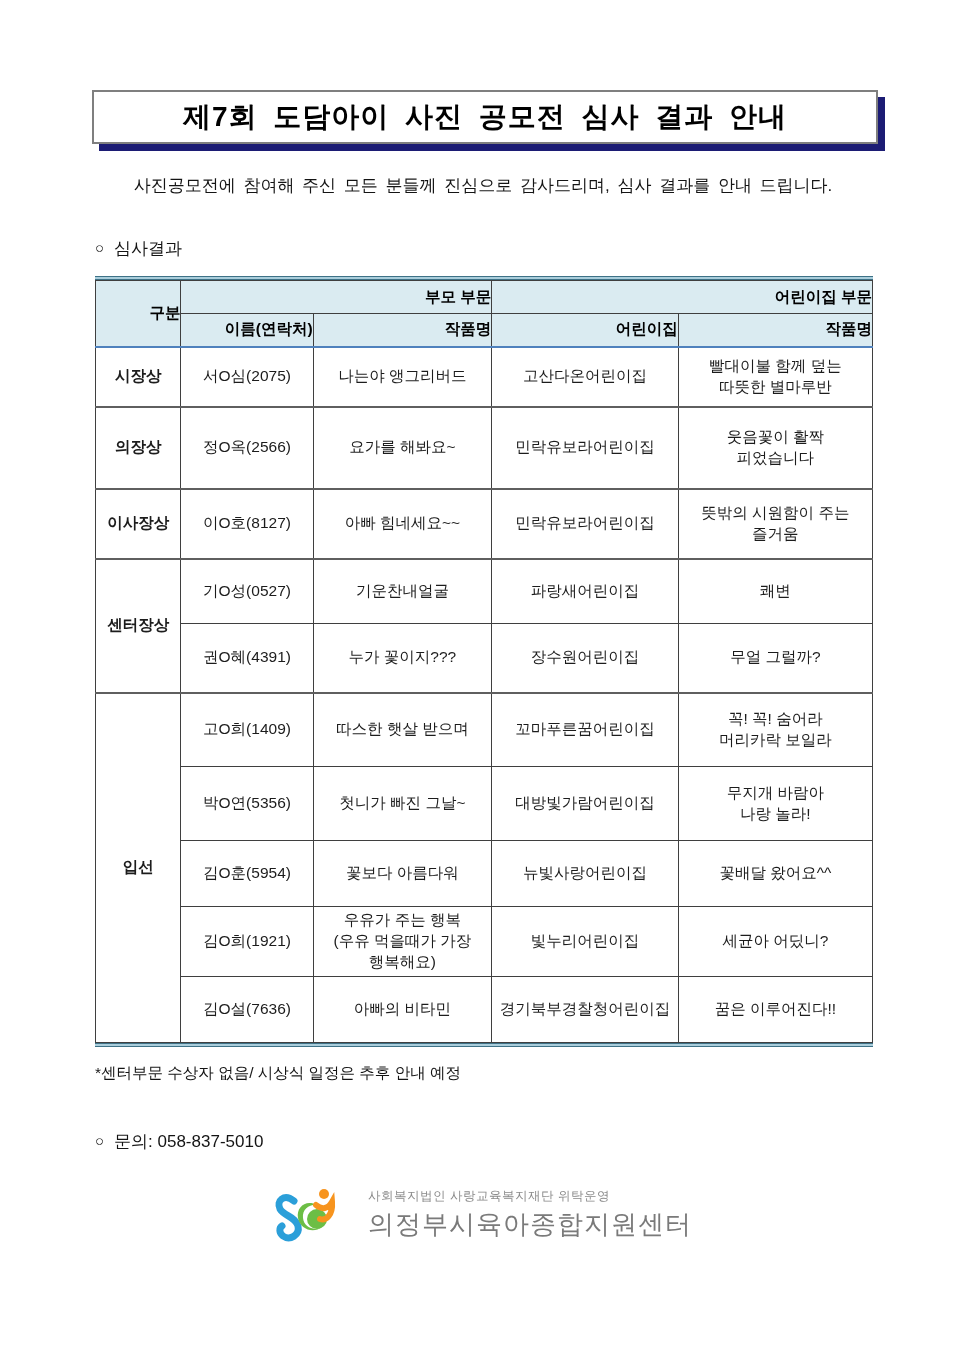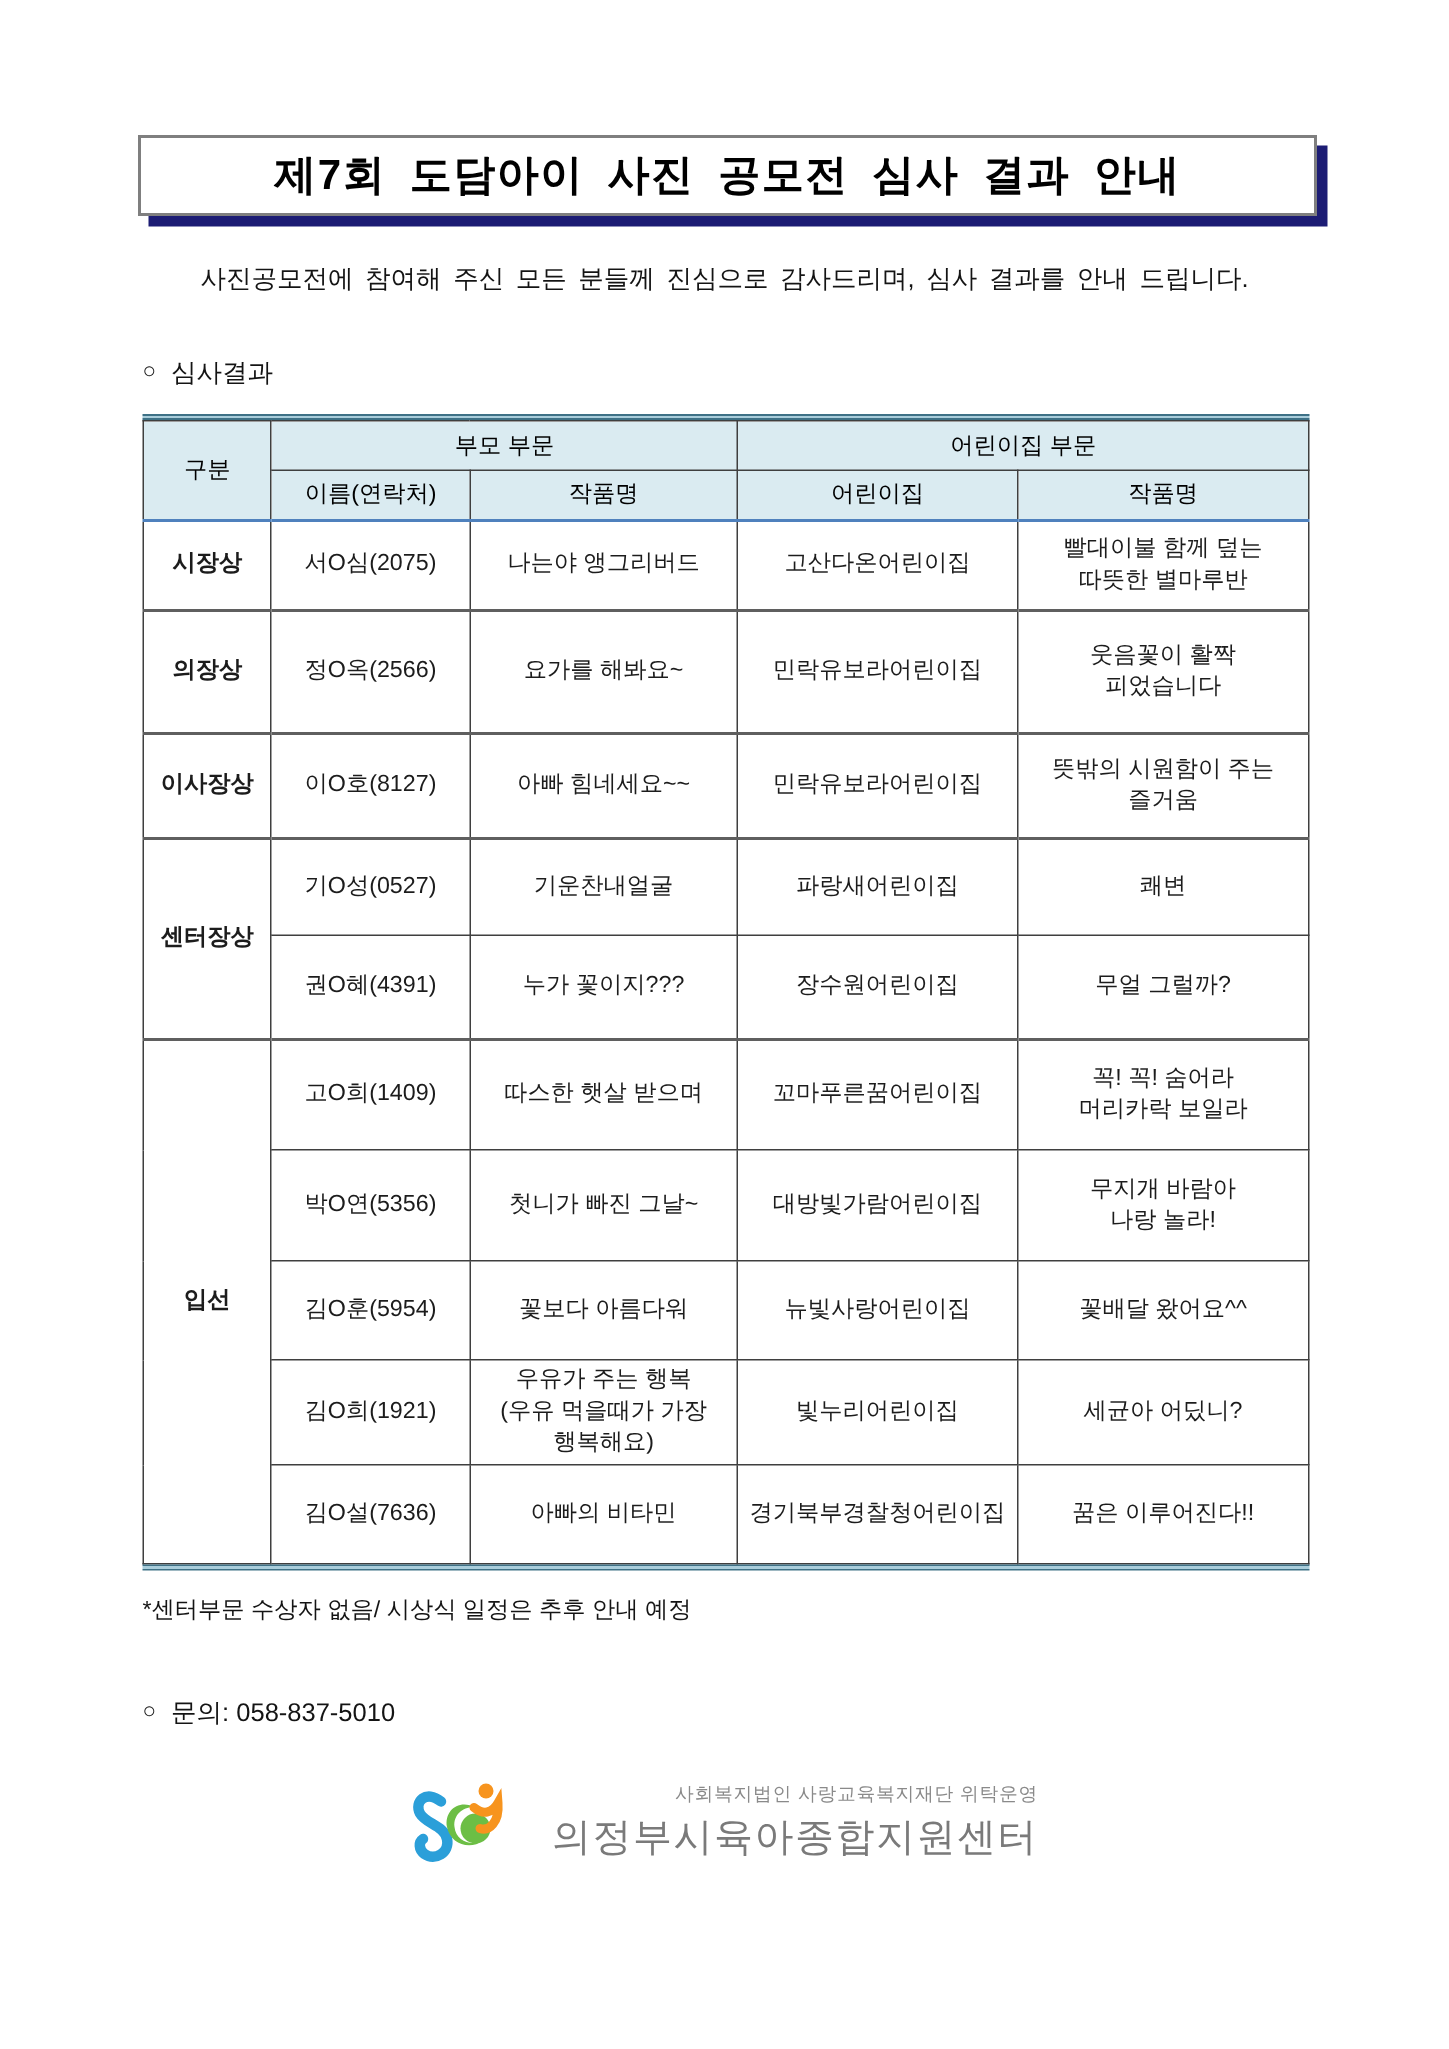--- a/index.html
+++ b/index.html
@@ -42,37 +42,37 @@
   }
   table.award-table {
     width:100%; border-collapse:collapse; table-layout:fixed; background:#fff;
     border-left:1px solid var(--grid-line); border-right:1px solid var(--grid-line);
   }
   .award-table th, .award-table td {
     border:1px solid var(--grid-line); text-align:center; vertical-align:middle;
     overflow:hidden;
   }
   .award-table thead th {
-    background:var(--header-bg); font-size:15.5px; font-weight:normal; color:#000;
+    background:var(--header-bg); font-size:15.5px; font-weight:bold; color:#000;text-align:right;
   }
   .award-table thead tr { height:33px; }
   .award-table thead tr.h2 th, .award-table th.gubun { border-bottom:2.5px solid var(--header-underline-blue); }
   .award-table tbody td {
     font-size:15.5px; white-space:pre-line; line-height:1.35; padding:3px 6px;
   }
   .award-table tbody td.award { font-weight:bold; }
   .award-table tbody tr.gs td { border-top:2px solid var(--group-line); }
   .footnote { margin:16px 0 0 95px; font-size:15.5px; color:#141414; }
   .contact-line {
     margin:46px 0 0 95px; font-size:17px; color:#141414;
     display:flex; align-items:center; gap:10px;
   }
   .logo-block {
     position:absolute; left:0; right:0; top:1185px;
-    display:flex; align-items:center; justify-content:center; gap:20px;text-align:right;
+    display:flex; align-items:center; justify-content:center; gap:20px;
   }
   .logo-text .tagline { font-size:12.5px; color:#8a8a8a; letter-spacing:0.5px; margin-bottom:2px; }
   .logo-text .orgname { font-size:26px; color:var(--logo-text-gray); letter-spacing:1px; }
 </style>
 </head>
 <body>
 
 <div class="title-box">
   <h1>제7회 도담아이 사진 공모전 심사 결과 안내</h1>
 </div>

